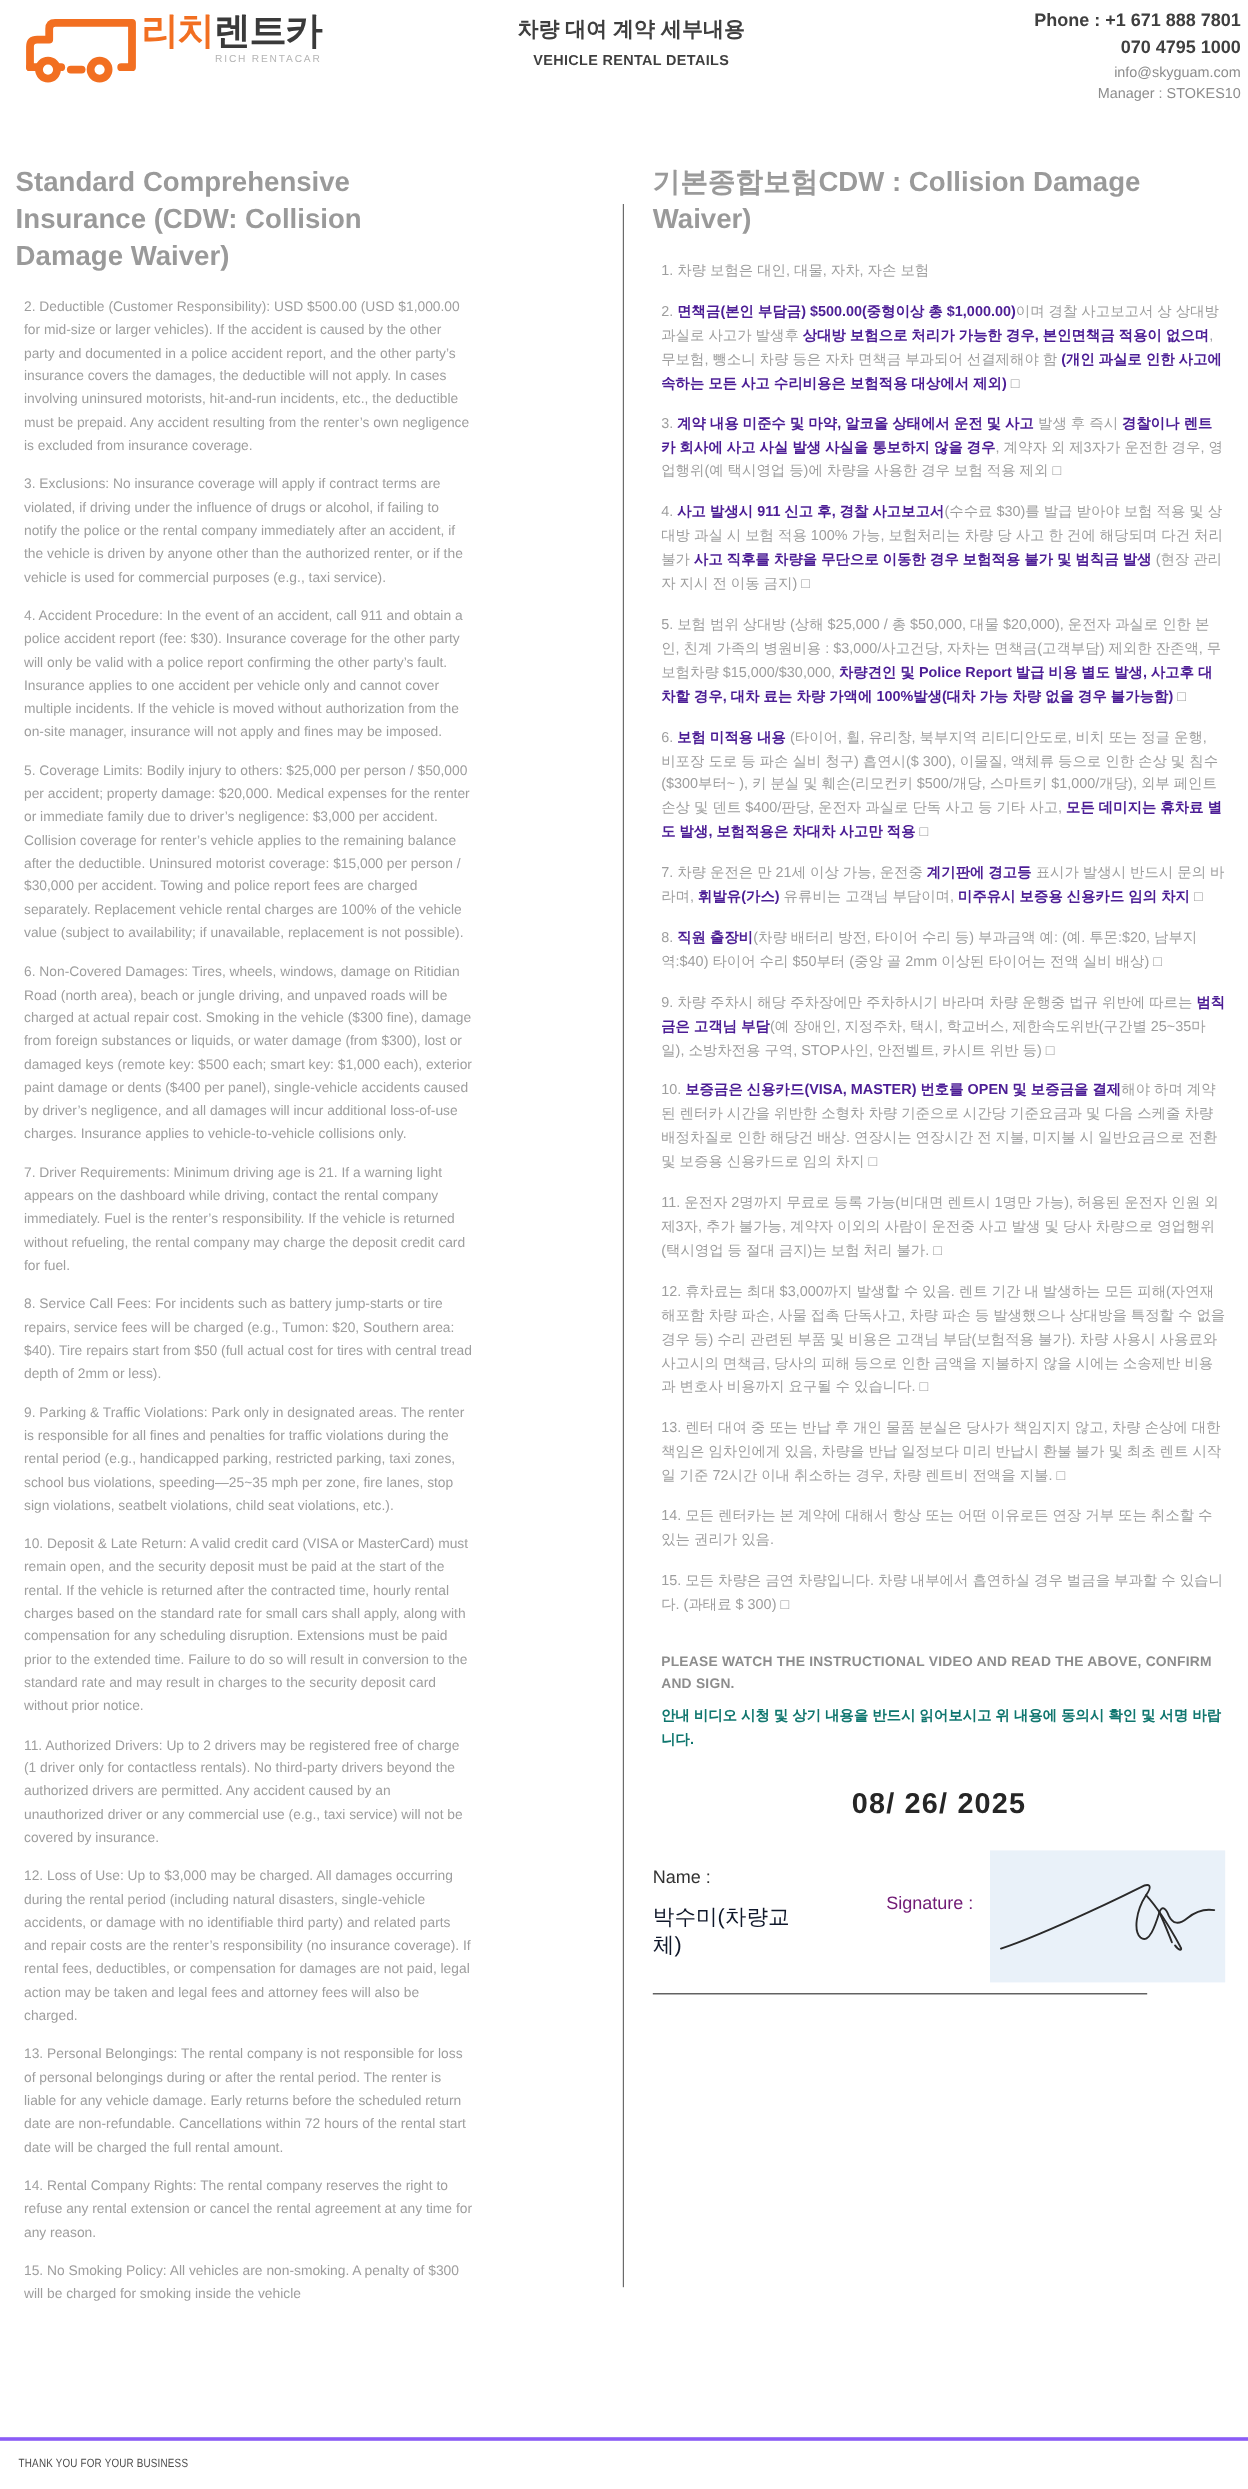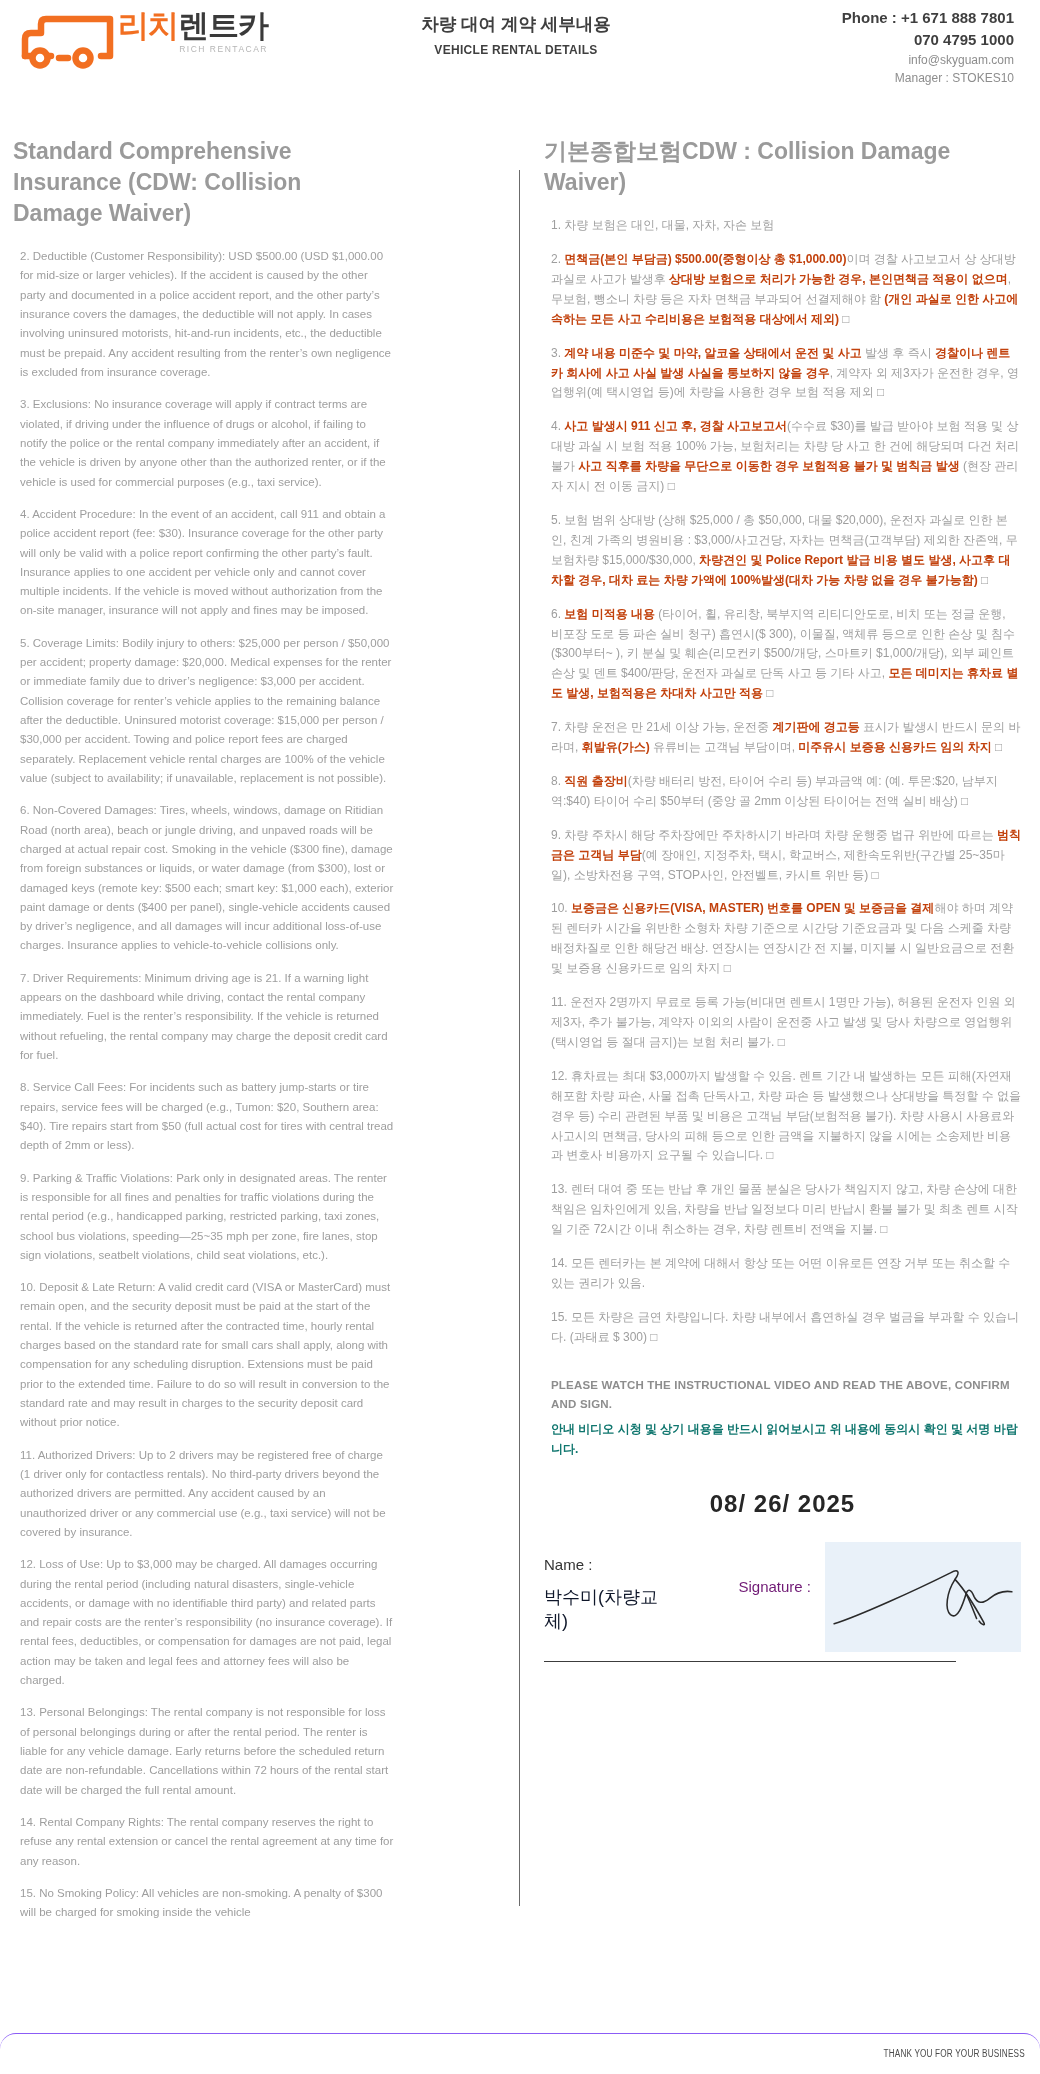--- a/index.html
+++ b/index.html
@@ -1,20 +1,20 @@
 <!DOCTYPE html>
 <html><head>
 <meta charset="utf-8">
 <style>
   html,body{margin:0;padding:0;background:#ffffff;}
   body{width:1040px;font-family:"Liberation Sans","DejaVu Sans",sans-serif;color:#9e9e9e;}
   .page{width:1040px;min-height:2074px;display:flex;flex-direction:column;box-sizing:border-box;}
 
   
-  header{display:grid;grid-template-columns:1fr auto 1fr;align-items:start;padding:10px 26px 0 18px;}
+  header{display:grid;grid-template-columns:1fr auto 1fr;align-items:start;padding:10px 6px 0 18px;}
   .logo{display:flex;align-items:flex-start;gap:4px;}
   .logo svg{margin-top:2px;}
   .logo-kr{font-size:31px;font-weight:700;line-height:1;letter-spacing:-1px;}
   .lg-or{color:#f26f21;}
   .lg-dk{color:#3a3a3a;}
   .logo-sub{font-size:8.5px;color:#b5b5b5;letter-spacing:1.5px;margin-top:3px;text-align:right;}
   .htitle{text-align:center;padding-top:2px;}
   .htitle-kr{font-size:17.5px;font-weight:700;color:#3f3f3f;}
   .htitle-en{font-size:12px;font-weight:700;color:#3f3f3f;margin-top:7px;letter-spacing:.3px;}
   .hcontact{text-align:right;line-height:1;}
@@ -24,38 +24,38 @@
   
   .content{display:flex;align-items:stretch;margin-top:46px;padding:0 0 0 13px;flex:0 0 auto;}
   .col-left{width:382px;flex:0 0 382px;}
   .divider{width:1px;background:#6b6b6b;margin-left:124px;margin-top:34px;margin-bottom:30px;}
   .col-right{width:477px;flex:0 0 477px;margin-left:24px;}
 
   h2.sec-title{font-size:23px;font-weight:700;color:#9a9a9a;margin:0 0 18px 0;line-height:1.35;}
   .clauses{padding-left:7px;}
   p.clause{margin:0 0 13px 0;font-size:11.5px;line-height:1.68;color:#9e9e9e;}
   .col-right p.clause{font-size:12px;line-height:1.66;margin-bottom:14px;}
-  p.clause b{color:#c2410c;font-weight:700;}
+  p.clause b{color:#4c1d95;font-weight:700;}
 
   
   .notice{margin-top:28px;padding-left:7px;}
   .notice-en{font-size:11.5px;font-weight:700;color:#8d8d8d;line-height:1.7;letter-spacing:.2px;}
   .notice-kr{font-size:12px;font-weight:700;color:#0f766e;line-height:1.7;margin-top:4px;}
   .date{font-size:24px;font-weight:700;color:#262626;text-align:center;margin:30px 0 28px 0;letter-spacing:1px;}
   .sig-row{position:relative;display:flex;padding:0 0 4px 0;min-height:112px;}
   .sig-row::after{content:"";position:absolute;left:0;bottom:0;width:412px;height:1px;background:#3c3c3c;}
   .name-block{padding-top:10px;}
   .name-label{font-size:15px;color:#333333;}
   .name-value{font-size:18px;font-weight:400;color:#0f172a;margin-top:12px;}
   .sig-label{font-size:15px;color:#701a75;margin-left:64px;margin-top:32px;white-space:nowrap;}
   .sig-box{margin-left:14px;margin-top:-4px;width:196px;height:110px;background:#e9f1f9;flex:0 0 auto;}
   .sig-box svg{display:block;width:100%;height:100%;}
 
   
-  footer{margin-top:auto;border-top:1px solid #8b5cf6;padding:9px 0 13px 0;text-align:right;border-radius:16px;}
+  footer{margin-top:auto;border-top:3px solid #8b5cf6;padding:9px 0 13px 0;text-align:left;}
   footer span{display:inline-block;font-size:10px;color:#4c4c4c;transform:scaleX(.82);font-weight:400;letter-spacing:.2px;}
 </style>
 </head>
 <body>
 
 <div class="page">
 
   <header>
     <div class="logo">
       <svg width="96" height="58" viewBox="0 0 96 58" aria-hidden="true">

